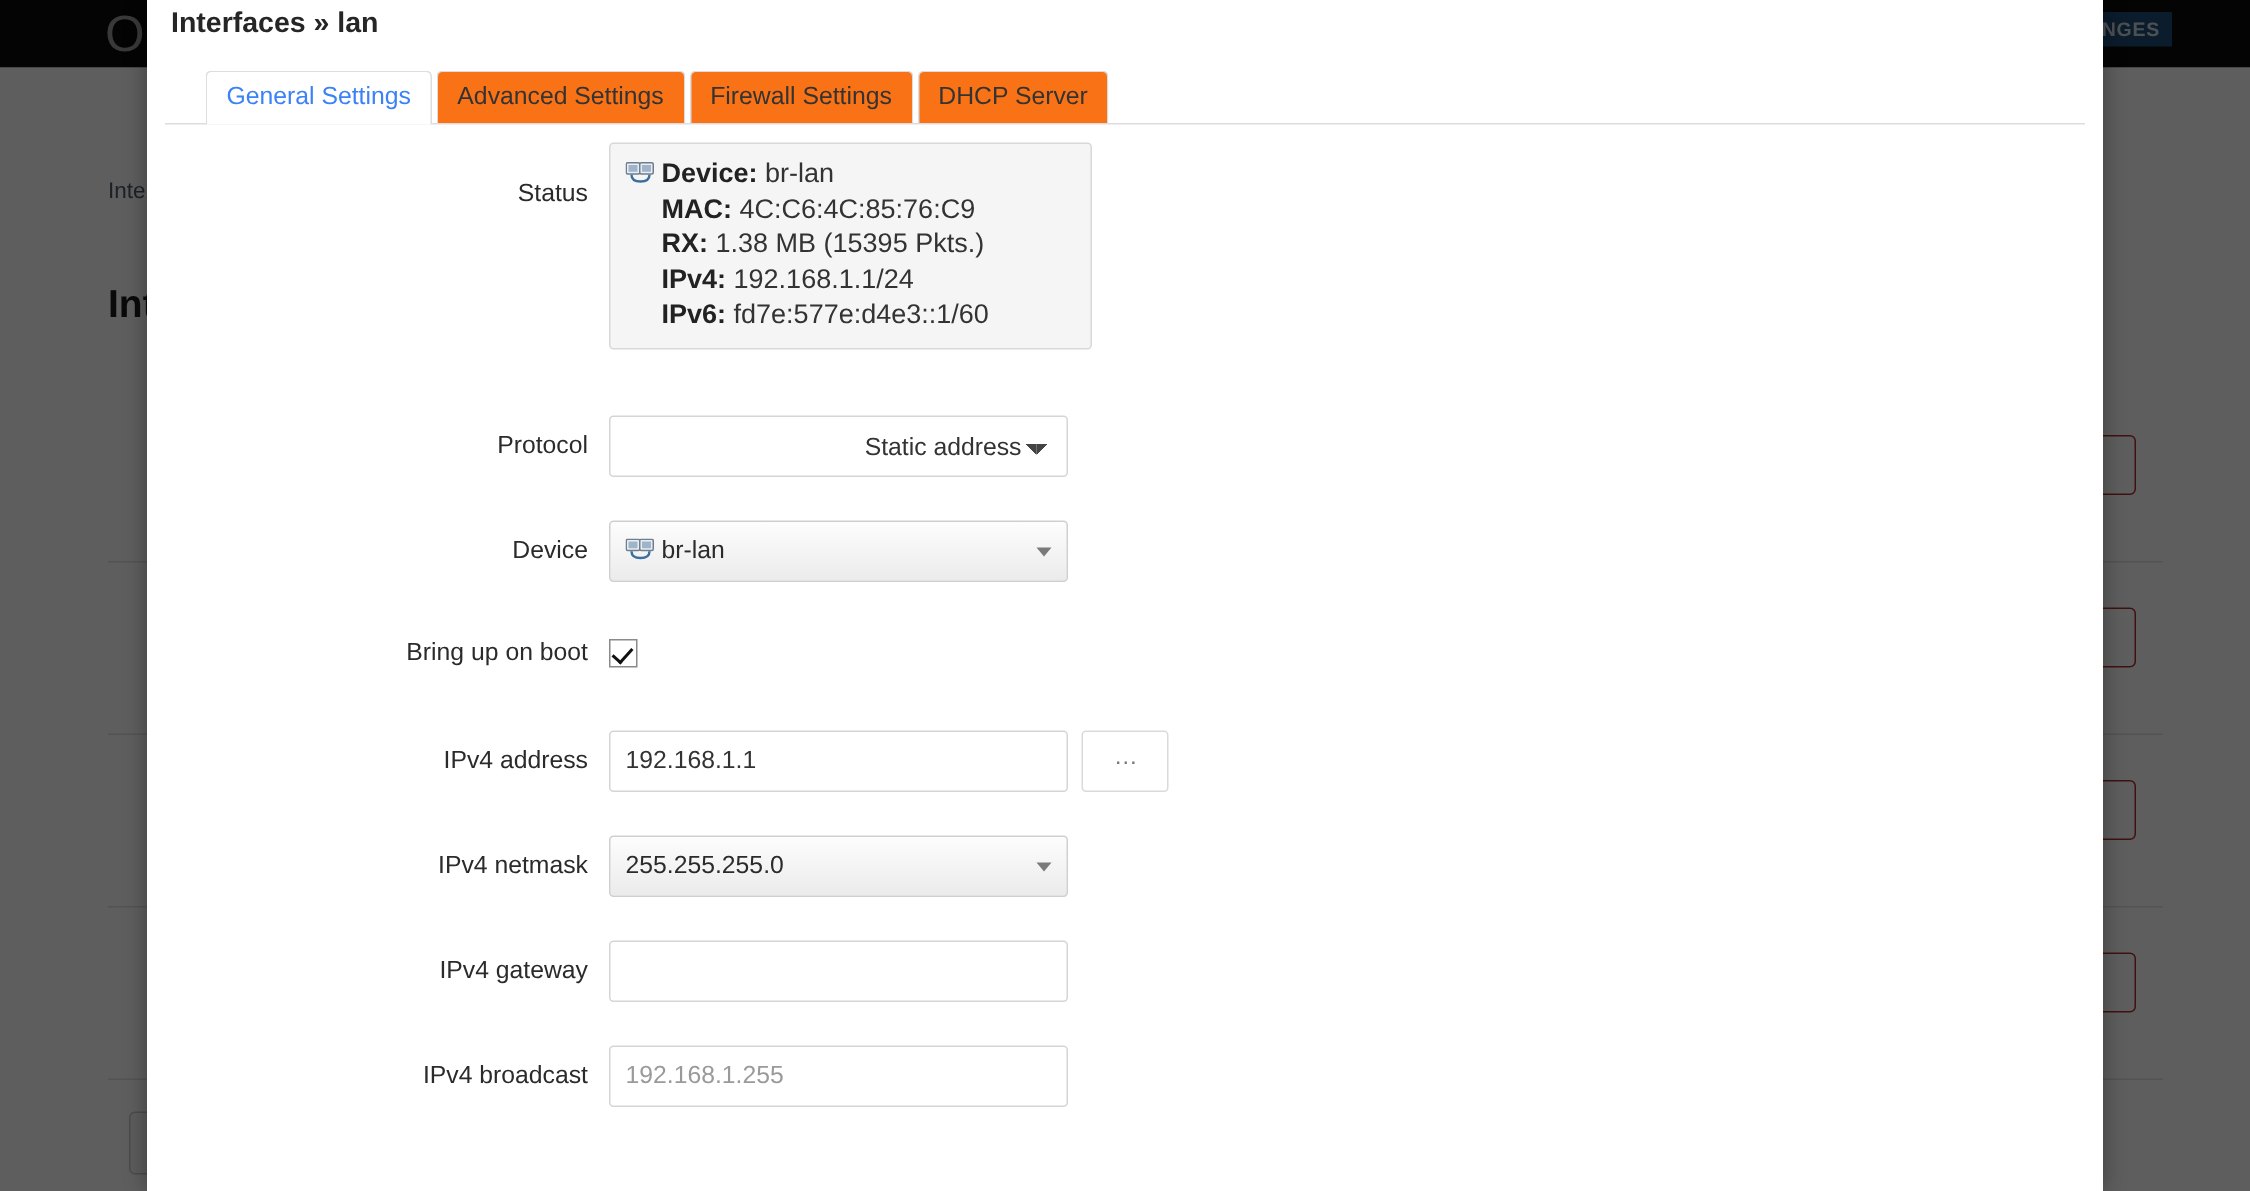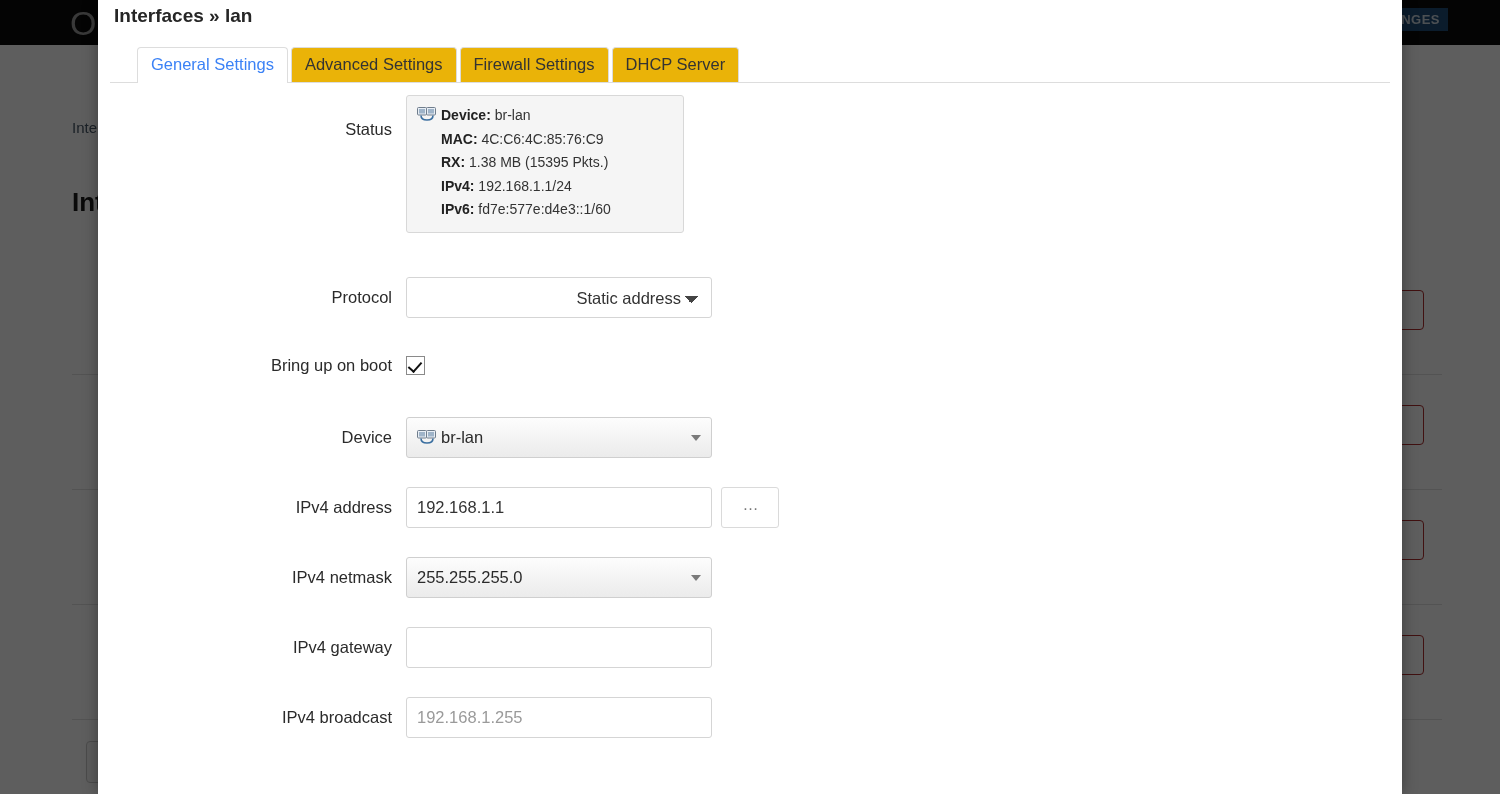--- a/index.html
+++ b/index.html
@@ -88,21 +88,21 @@
     width: 1280px; height: 36px;
     border-bottom: 1px solid #dddddd;
   }
   .tab {
     float: left;
     height: 35px;
     line-height: 33px;
     padding: 0 13px;
     font-size: 16.5px;
     color: #333333;
-    background: #eab308;
+    background: #f97316;
     border: 1px solid #dcdcdc;
     border-bottom: none;
     border-radius: 4px 4px 0 0;
     margin-right: 3px;
     cursor: pointer;
     position: relative;
   }
   .tab.active {
     background: #ffffff;
     color: #3b82f6;
@@ -128,26 +128,26 @@
     text-align: right;
     font-size: 16.5px;
     color: #2b2b2b;
   }
   .row-field { position: absolute; left: 308px; }
 
   
   #status-row { height: 182px; }
   #status-row .row-label { top: 25px; }
   #status-box {
-    width: 278px;
+    width: 322px;
     background: #f5f5f5;
     border: 1px solid #d8d8d8;
     border-radius: 3px;
     padding: 8px 10px 10px 10px;
-    font-size: 14px;
+    font-size: 18px;
     color: #333333;
     line-height: 23.5px;
   }
   #status-box .line { white-space: nowrap; }
   #status-box b { color: #222222; }
   .nic-icon {
     display: inline-block;
     width: 20px; height: 15px;
     vertical-align: -2px;
     margin-right: 4px;
@@ -320,45 +320,45 @@
     <div class="row">
       <div class="row-label" style="top:11px">Protocol</div>
       <div class="row-field" style="top:0">
         <select class="ctl-select-native">
           <option>Static address</option>
         </select>
       </div>
     </div>
 
     <div class="row">
-      <div class="row-label" style="top:9px">Bring up on boot</div>
-      <div class="row-field" style="top:9px">
-        <div class="ctl-checkbox"></div>
-      </div>
-    </div>
-
-    <div class="row">
       <div class="row-label" style="top:11px">Device</div>
       <div class="row-field" style="top:0">
         <div class="ctl-dropdown">
           <span class="nic-icon">
             <svg width="20" height="15" viewBox="0 0 20 15">
               <rect x="0.5" y="0.5" width="9" height="7.5" rx="1" fill="#e8eef5" stroke="#6f7d8c" stroke-width="1"></rect>
               <rect x="2" y="2" width="6" height="4.5" fill="#9fb4c9"></rect>
               <rect x="9.5" y="0.5" width="9" height="7.5" rx="1" fill="#e8eef5" stroke="#6f7d8c" stroke-width="1"></rect>
               <rect x="11" y="2" width="6" height="4.5" fill="#9fb4c9"></rect>
               <path d="M4 8.5 Q4 13 10 13 Q16 13 16 8.5" fill="none" stroke="#3b6fa0" stroke-width="1.6"></path>
             </svg>
           </span><span>br-lan</span>
           <span class="caret"></span>
         </div>
       </div>
     </div>
 
     <div class="row">
+      <div class="row-label" style="top:9px">Bring up on boot</div>
+      <div class="row-field" style="top:9px">
+        <div class="ctl-checkbox"></div>
+      </div>
+    </div>
+
+    <div class="row">
       <div class="row-label" style="top:11px">IPv4 address</div>
       <div class="row-field" style="top:0">
         <input class="ctl-text" type="text" value="192.168.1.1" style="">
         <span class="ellipsis-btn">…</span>
       </div>
     </div>
 
     <div class="row">
       <div class="row-label" style="top:11px">IPv4 netmask</div>
       <div class="row-field" style="top:0">

